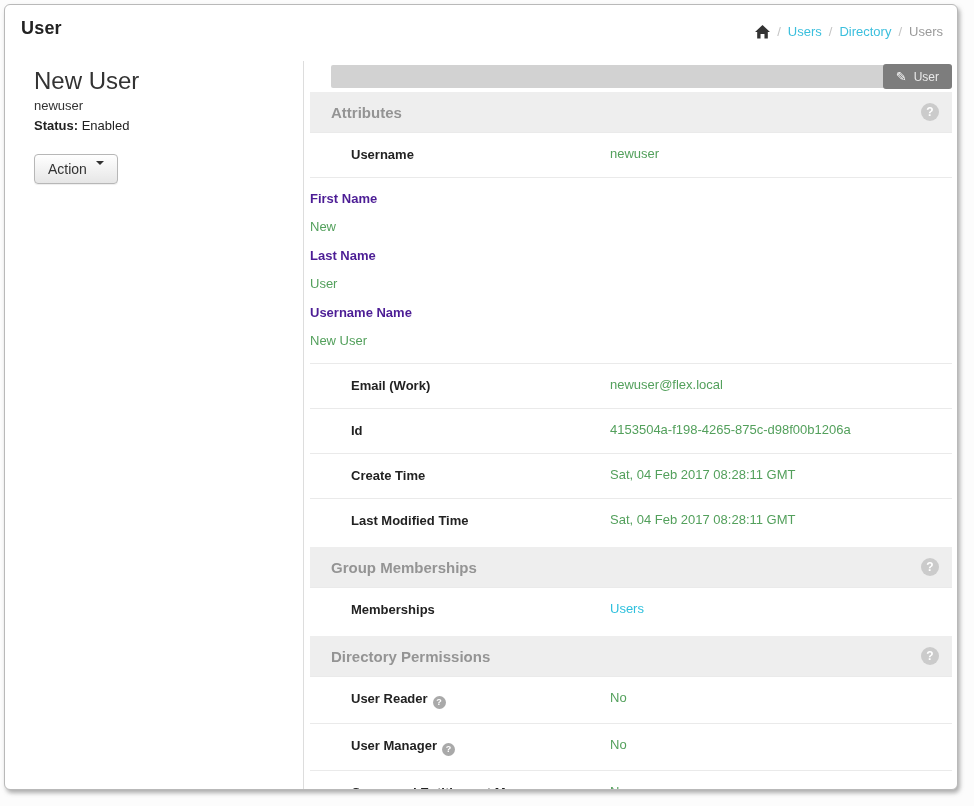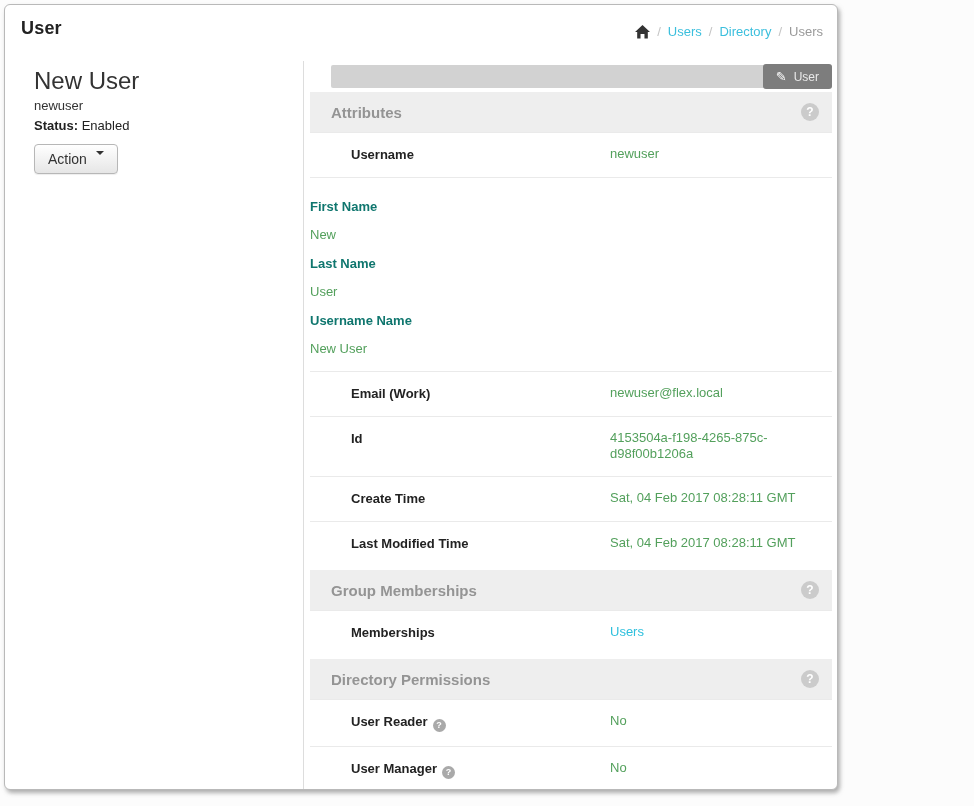--- a/index.html
+++ b/index.html
@@ -6,21 +6,21 @@
   html, body { margin:0; padding:0; }
   body {
     width: 974px; height: 806px;
     background: #fcfcfc;
     font-family: "Liberation Sans", sans-serif;
     position: relative;
     overflow: hidden;
   }
   .frame {
     position: absolute; left: 4px; top: 4px;
-    width: 834px; height: 786px;
+    width: 954px; height: 786px;
     background: #fff;
     border: 1px solid #b9b9b9;
     border-radius: 6px;
     box-shadow: 2px 3px 4px rgba(110,110,110,0.55);
     overflow: hidden;
   }
   
   .topbar {
     display: flex; justify-content: space-between; align-items: flex-start;
     padding: 13px 14px 0 16px; height: 56px;
@@ -30,21 +30,21 @@
   .breadcrumb .sep { color: #c4c4c4; }
   .breadcrumb a { color: #3bbfdd; text-decoration: none; cursor: pointer; }
   .breadcrumb .current { color: #9a9a9a; }
   .home-icon { display: inline-flex; margin-top: 1px; cursor: pointer; }
   .home-icon svg { width: 15px; height: 14px; fill: #333; }
   
   .content { display: flex; align-items: stretch; height: 728px; padding-left: 13px; }
   .sidebar { width: 286px; border-right: 1px solid #ddd; padding: 6px 12px 0 16px; flex: none; }
   .user-name { font-size: 24px; font-weight: normal; color: #333; margin: 0 0 3px 0; }
   .user-login { font-size: 13px; color: #333; margin-bottom: 5px; }
-  .user-status { font-size: 13px; color: #222; margin-bottom: 11px; }
+  .user-status { font-size: 13px; color: #222; margin-bottom: 21px; }
   .user-status .lbl { font-weight: bold; }
   .action-btn {
     display: inline-flex; gap: 9px;
     font-family: "Liberation Sans", sans-serif;
     font-size: 14px; color: #333;
     background: linear-gradient(#ffffff, #e6e6e6);
     border: 1px solid #b7b7b7; border-radius: 4px;
     padding: 6px 13px; cursor: pointer;
     box-shadow: 0 1px 1px rgba(0,0,0,0.07);
   }
@@ -72,21 +72,21 @@
     background: #cbcbcb; color: #fff;
     font-size: 12px; font-weight: bold;
     display: inline-flex; align-items: center; justify-content: center;
     cursor: pointer; flex: none;
   }
   .row { display: flex; border-top: 1px solid #eaeaea; padding: 13px 0 14px 0; background: #fff; }
   .section .row:first-of-type { border-top: none; margin-top: 7px; }
   .row-label { width: 300px; flex: none; padding-left: 41px; font-size: 13px; font-weight: bold; color: #222; line-height: 17px; padding-right: 20px; }
   .row-value { font-size: 13px; color: #53a05c; line-height: 16px; }
   .row-value a { color: #2fc0dd; text-decoration: none; cursor: pointer; }
-  .subfield-label { font-size: 13px; font-weight: bold; color: #0f766e; margin: 8px 0 12px 0; }
+  .subfield-label { font-size: 13px; font-weight: bold; color: #4c1d95; margin: 0 0 12px 0; }
   .subfield-value { font-size: 13px; color: #53a05c; margin: 0 0 13px 0; }
   .subfield-value:last-child { margin-bottom: 0; }
   .mini-help {
     display: inline-flex; align-items: center; justify-content: center;
     width: 13px; height: 13px; border-radius: 50%;
     background: #a9a9a9; color: #fff;
     font-size: 9px; font-weight: bold;
     margin-left: 5px; vertical-align: -2px; cursor: pointer;
   }
 </style>

